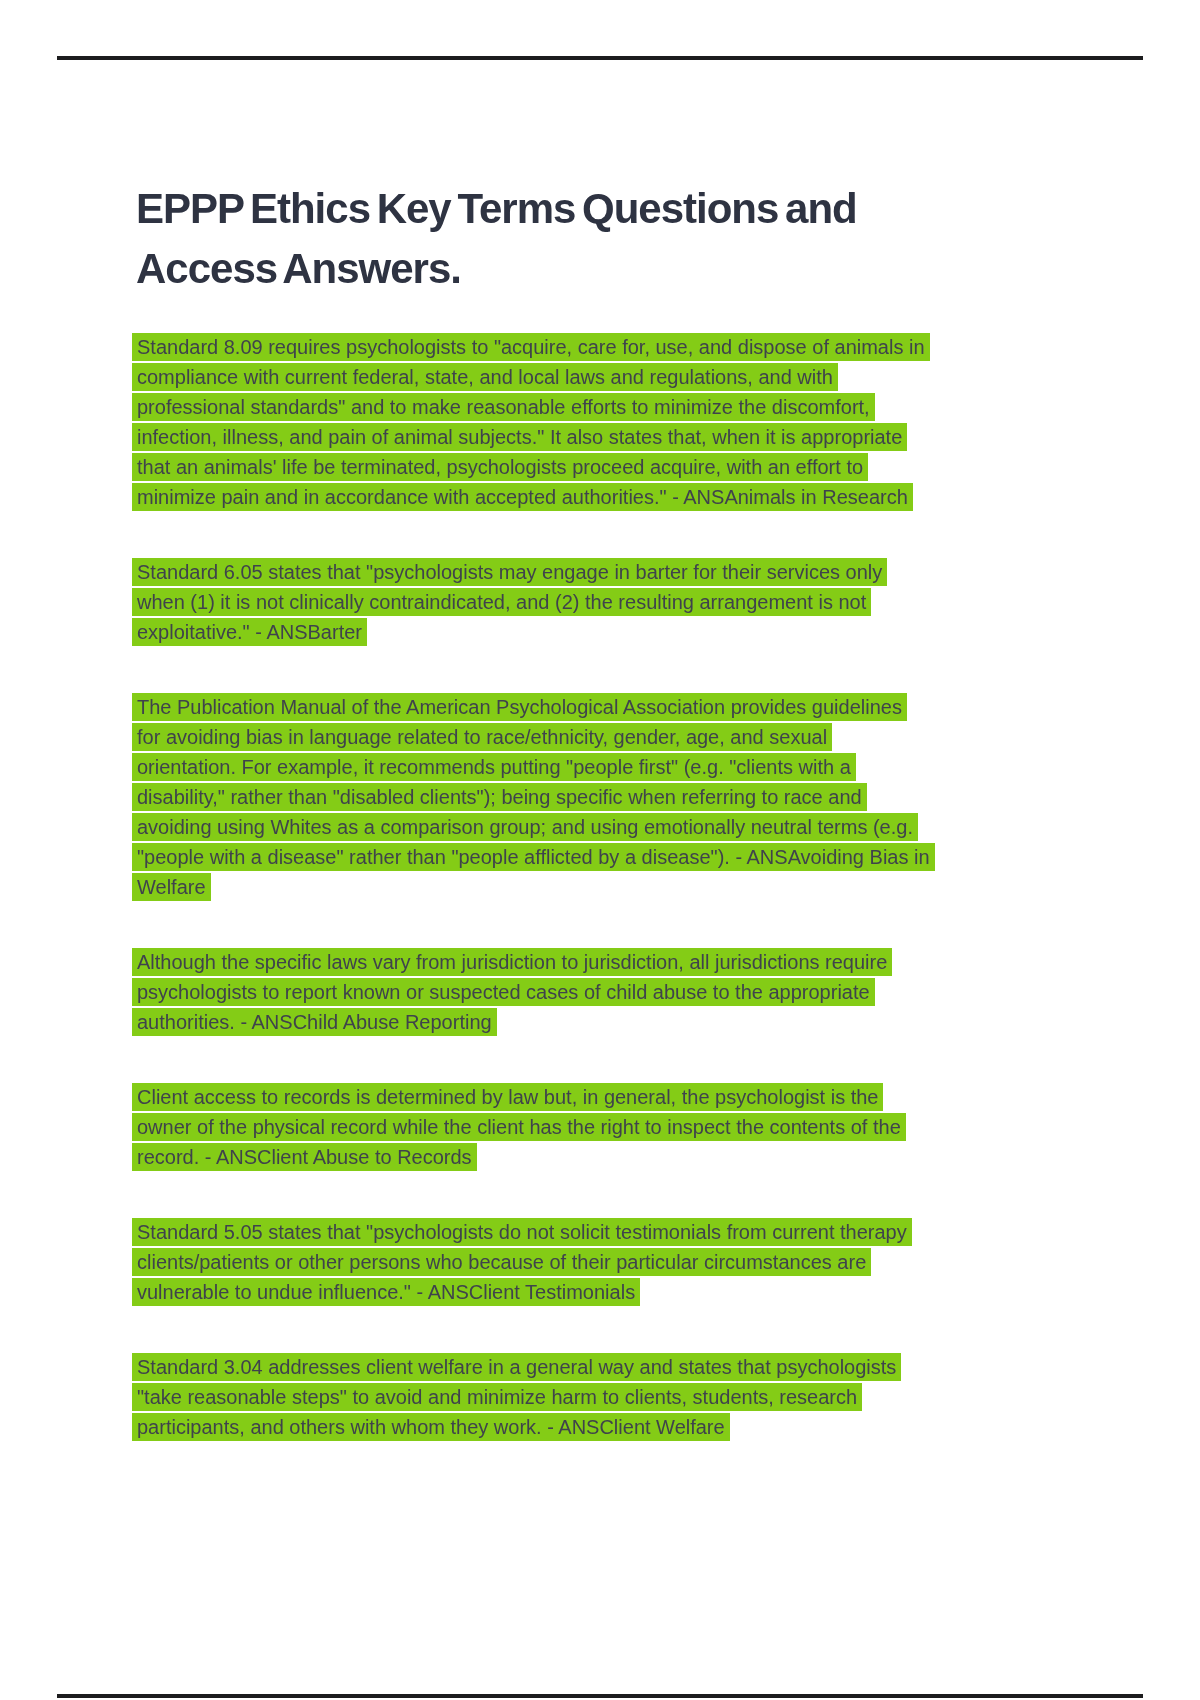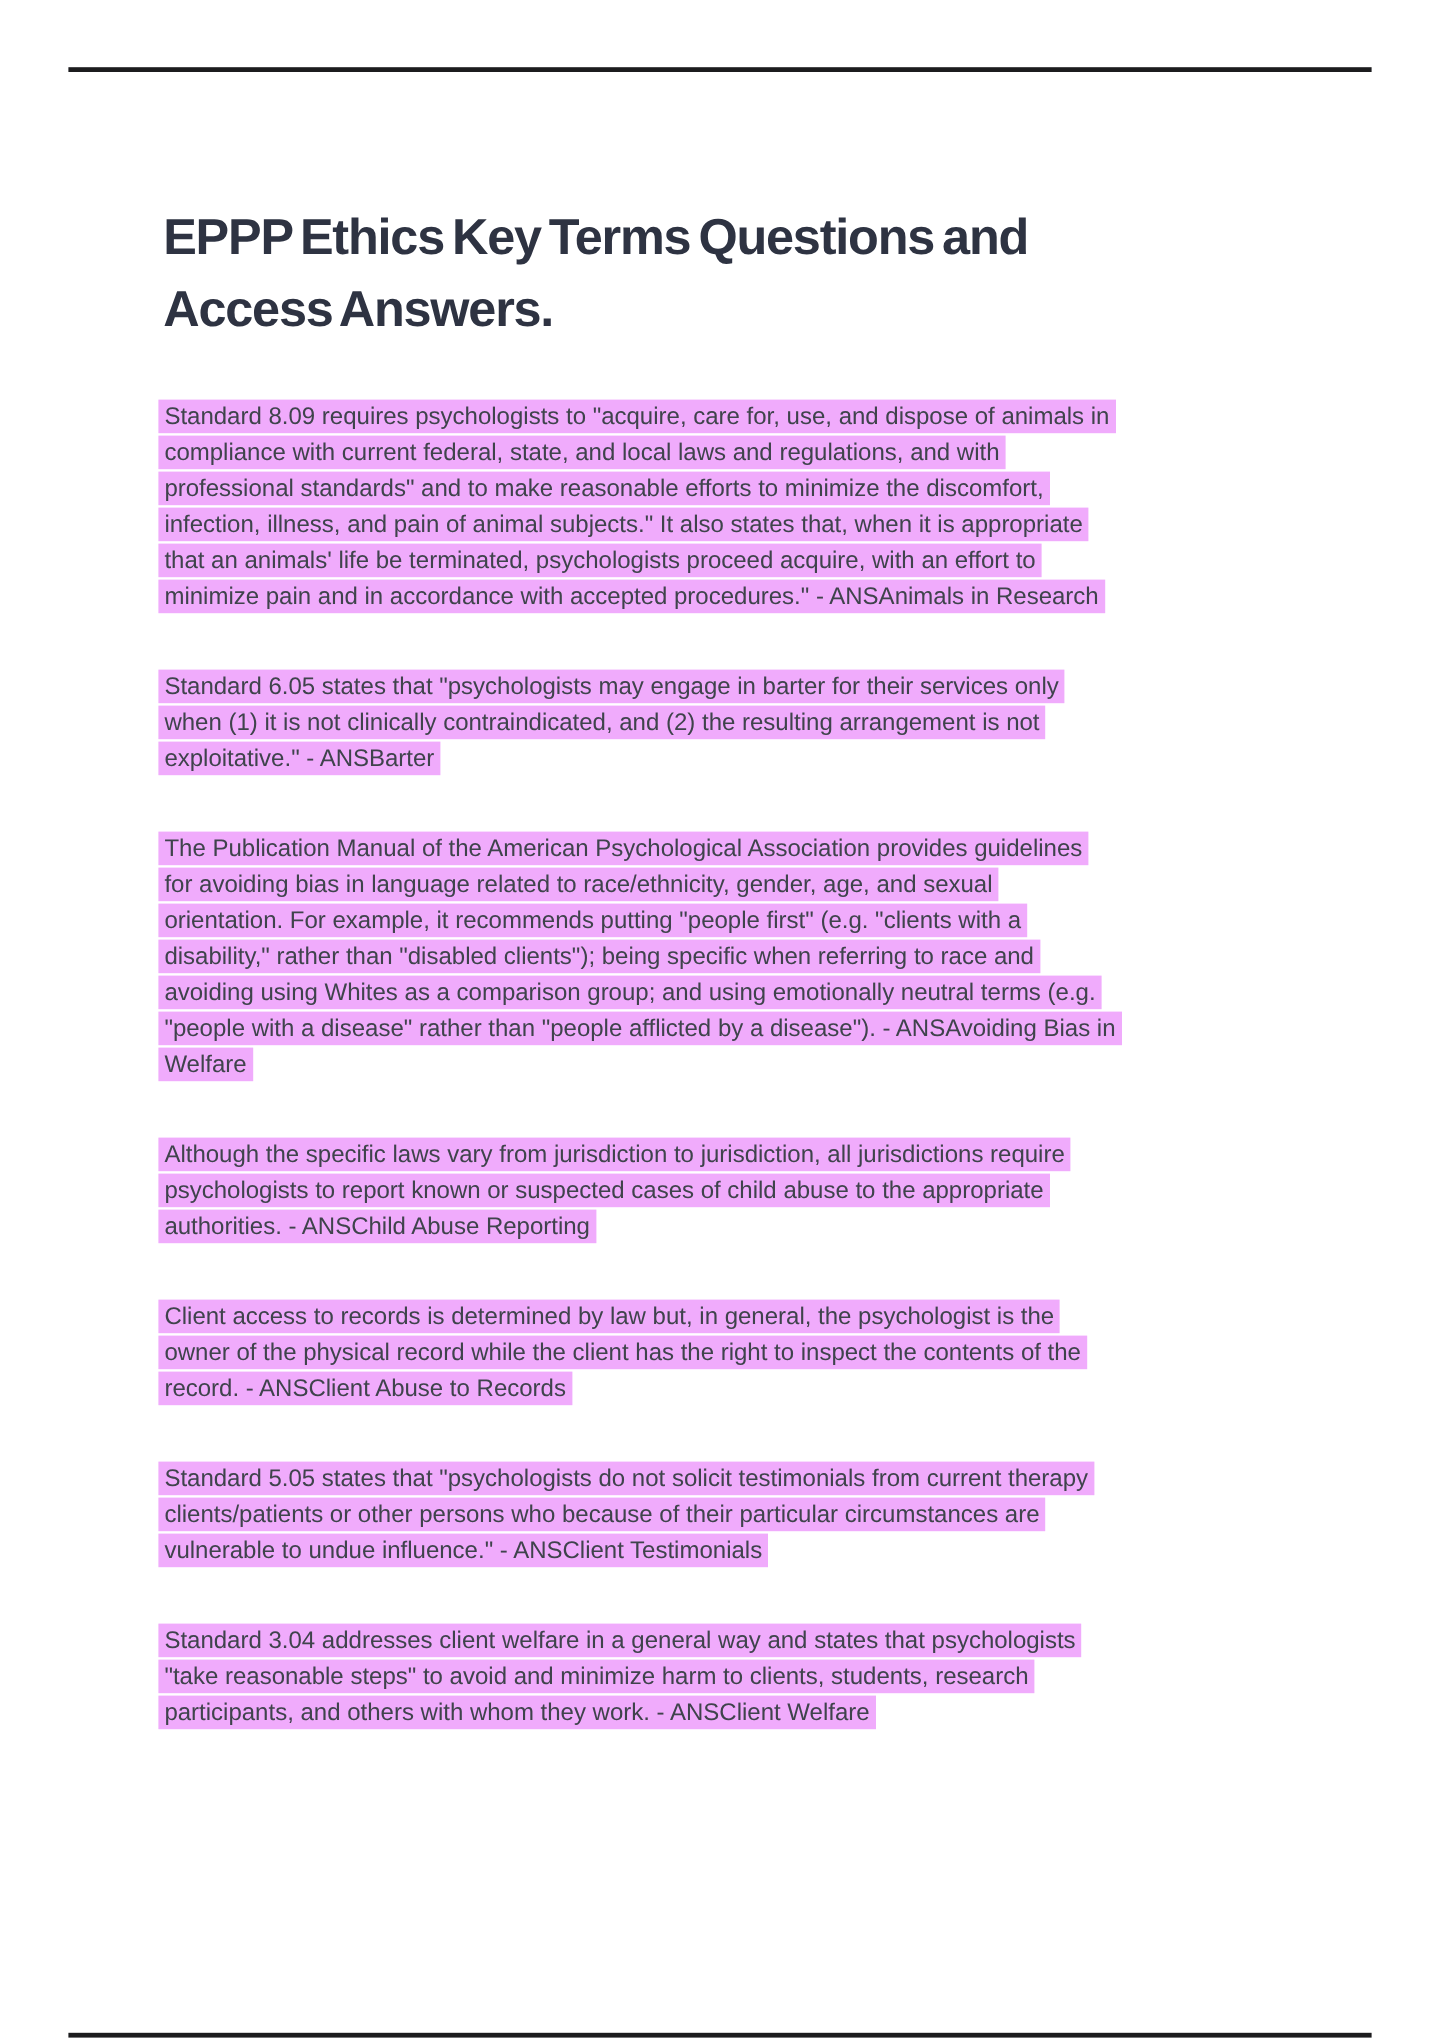--- a/index.html
+++ b/index.html
@@ -19,21 +19,21 @@
     left: 57px;
     width: 1086px;
     height: 4px;
     background: #1c1c1e;
   }
   .rule-top { top: 56px; }
   .rule-bottom { top: 1694px; }
   .doc-title {
     position: absolute;
     left: 136px;
-    top: 140px;
+    top: 151px;
     width: 900px;
     font-weight: bold;
     font-size: 42px;
     line-height: 60px;
     letter-spacing: -1px;
     word-spacing: -4px;
     color: #2e3342;
   }
   .content {
     position: absolute;
@@ -45,41 +45,41 @@
     margin: 0 0 45px 0;
   }
   .line {
     font-size: 20px;
     line-height: 30px;
     height: 30px;
     white-space: nowrap;
     color: #3f434c;
   }
   .line > span {
-    background: #f0abfc;
+    background: #84cc16;
     padding: 3px 5px;
   }
 </style>
 </head>
 <body>
 
 <div class="rule rule-top"></div>
 
 <h1 class="doc-title"><span>EPPP Ethics Key Terms Questions and</span><br>
 <span>Access Answers.</span></h1>
 
 <div class="content">
 
   <div class="para">
     <div class="line"><span>Standard 8.09 requires psychologists to "acquire, care for, use, and dispose of animals in</span></div>
     <div class="line"><span>compliance with current federal, state, and local laws and regulations, and with</span></div>
     <div class="line"><span>professional standards" and to make reasonable efforts to minimize the discomfort,</span></div>
     <div class="line"><span>infection, illness, and pain of animal subjects." It also states that, when it is appropriate</span></div>
     <div class="line"><span>that an animals' life be terminated, psychologists proceed acquire, with an effort to</span></div>
-    <div class="line"><span>minimize pain and in accordance with accepted procedures." - ANSAnimals in Research</span></div>
+    <div class="line"><span>minimize pain and in accordance with accepted authorities." - ANSAnimals in Research</span></div>
   </div>
 
   <div class="para">
     <div class="line"><span>Standard 6.05 states that "psychologists may engage in barter for their services only</span></div>
     <div class="line"><span>when (1) it is not clinically contraindicated, and (2) the resulting arrangement is not</span></div>
     <div class="line"><span>exploitative." - ANSBarter</span></div>
   </div>
 
   <div class="para">
     <div class="line"><span>The Publication Manual of the American Psychological Association provides guidelines</span></div>

